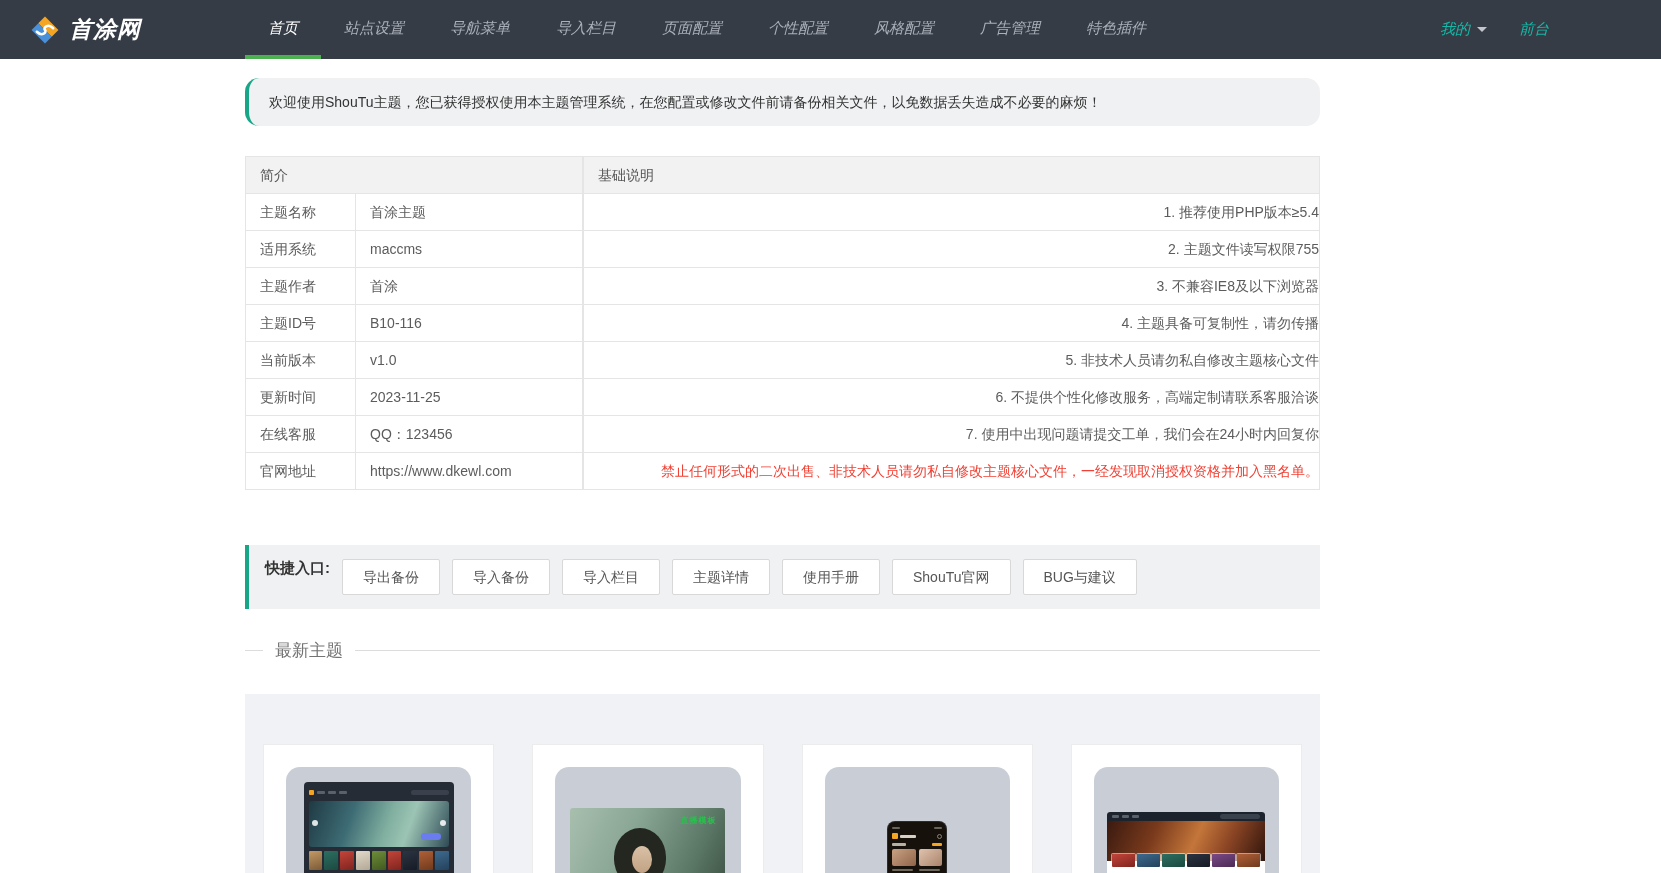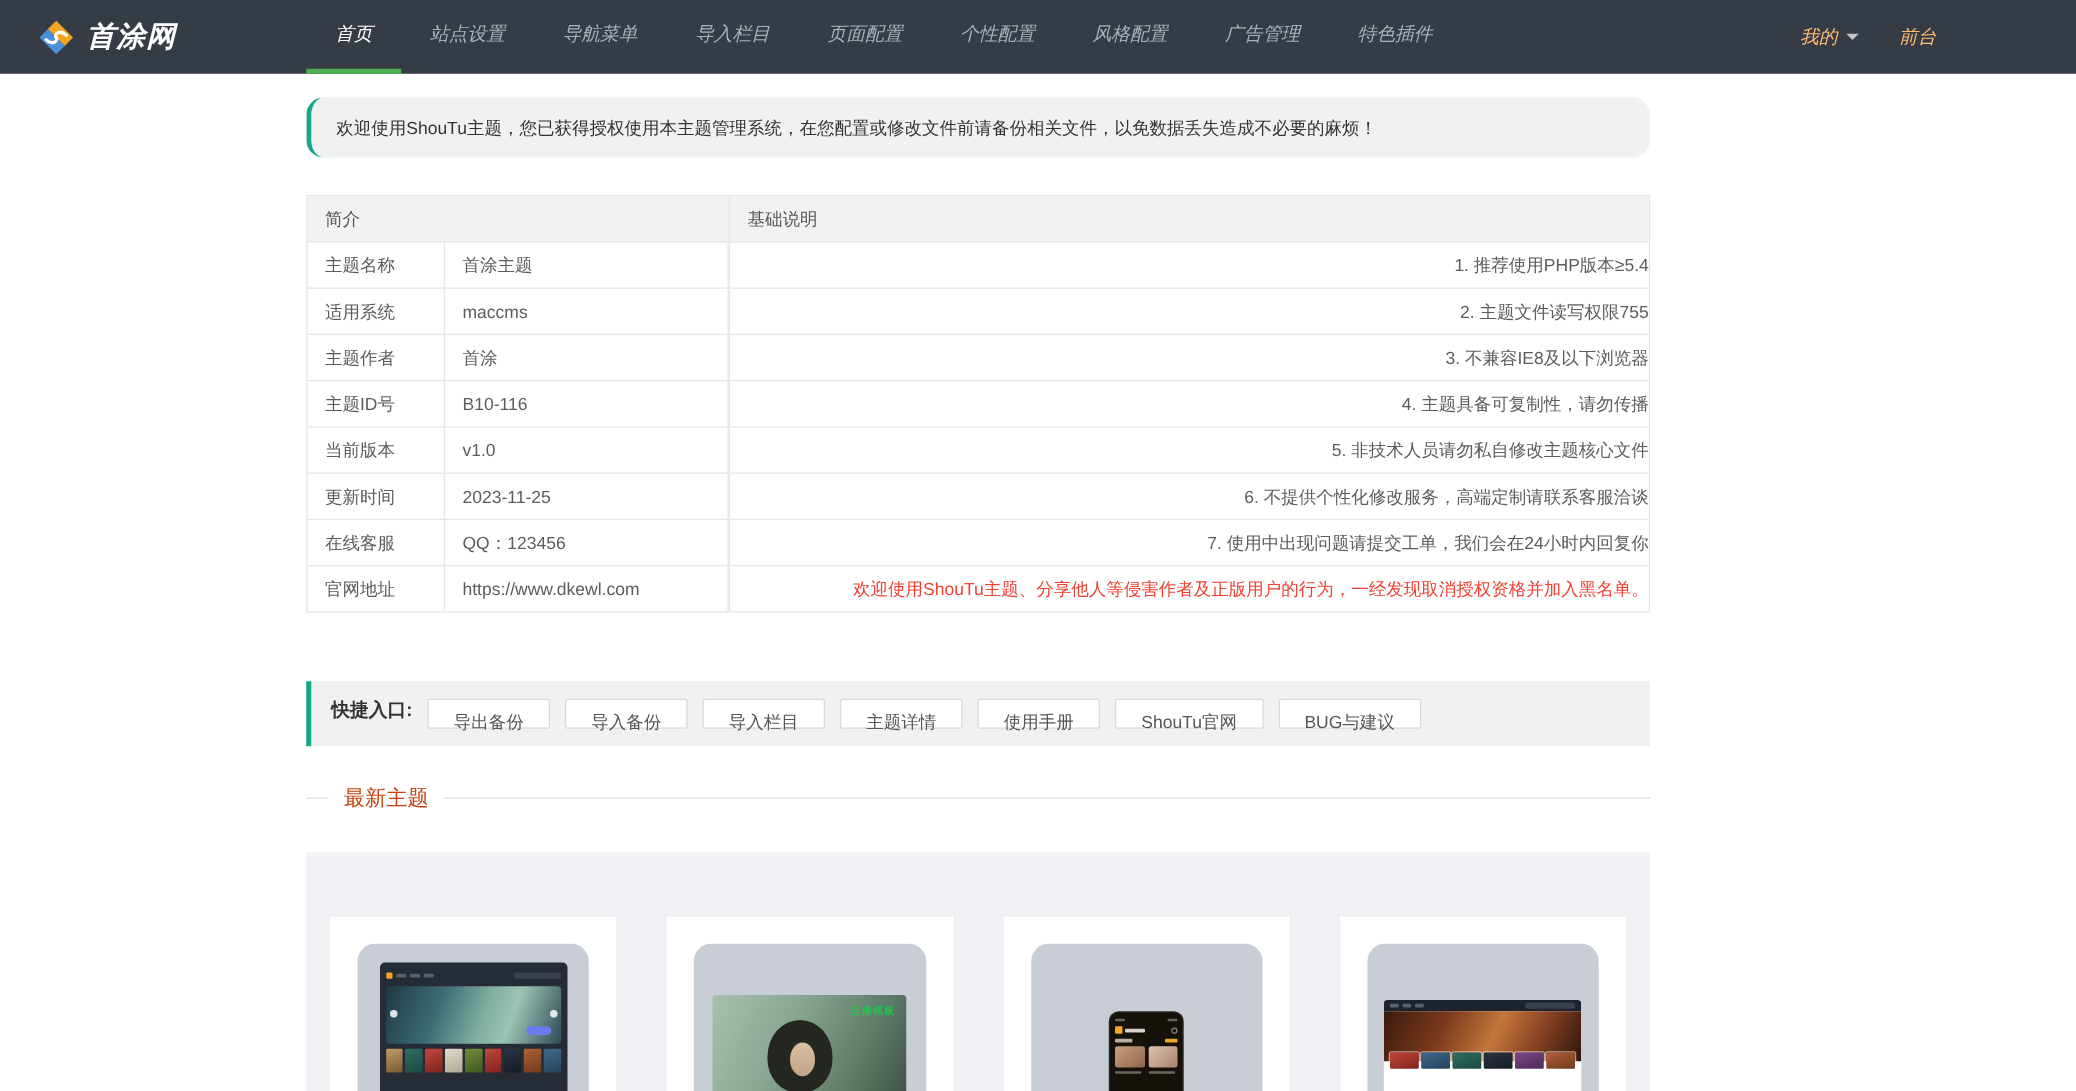--- a/index.html
+++ b/index.html
@@ -15,21 +15,21 @@
   .topnav { height:59px; background:#363c46; display:flex; align-items:center;font-style:italic; }
   .logo { display:flex; align-items:center; gap:9px; padding-left:30px; width:245px; cursor:pointer; }
   .logo-text { color:#fff; font-size:23px; font-weight:bold; letter-spacing:1px; }
   .menu { display:flex; }
   .menu-item {
     color:#aab0b9; font-size:15px; line-height:55px; padding:0 23px;
     border-bottom:4px solid transparent; cursor:pointer; text-decoration:none; white-space:nowrap;
   }
   .menu-item.active { color:#fff; border-bottom-color:#4caf50; }
   .nav-right { margin-left:auto; display:flex; align-items:center; gap:32px; padding-right:112px; }
-  .nav-right a { color:#fdba74; font-size:15px; cursor:pointer; text-decoration:none; display:flex; align-items:center; }
+  .nav-right a { color:#14b8a6; font-size:15px; cursor:pointer; text-decoration:none; display:flex; align-items:center; }
   .caret { display:inline-block; width:0; height:0; border-left:5px solid transparent;
            border-right:5px solid transparent; border-top:5px solid #c3c7cd; margin-left:7px; }
 
   
   .container { width:1075px; margin-left:245px; }
 
   .alert {
     margin-top:19px; background:#eff1f2; border-left:4px solid #18a689;
     padding:15px 20px; font-size:14px; color:#333; line-height:18px;border-radius:14px;
   }
@@ -46,27 +46,27 @@
   .nrow { line-height:36px; padding-left:16px; border-bottom:1px solid #e5e5e5;text-align:right; }
   .nrow.warning { color:#f04134; }
 
   .quick {
     margin-top:55px; background:#eff1f2; border-left:4px solid #18a689;
     padding:14px 16px; display:flex; align-items:flex-start;
   }
   .quick-label { font-size:15px; font-weight:bold; color:#333; }
   .qbtn {
     margin-left:12px; background:#fff; border:1px solid #d8d8d8; border-radius:2px;
-    padding:0 20px; line-height:34px; height:24px; font-size:14px; color:#555; cursor:pointer;
+    padding:0 20px; line-height:34px; height:36px; font-size:14px; color:#555; cursor:pointer;
     font-family:inherit;
   }
 
   .divider { margin-top:30px; display:flex; align-items:center; }
   .divider .l1 { width:18px; height:1px; background:#dcdcdc; }
-  .divider .title { margin:0 12px; font-size:17px; color:#c2410c; }
+  .divider .title { margin:0 12px; font-size:17px; color:#737373; }
   .divider .l2 { flex:1; height:1px; background:#dcdcdc; }
 
   .panel {
     margin-top:32px; background:#f0f2f5; padding:50px 18px 60px;
     display:grid; grid-template-columns:repeat(4,1fr); gap:38px;
   }
   .tcard { background:#fff; border:1px solid #ececec; padding:22px; height:420px; cursor:pointer; }
   .frame {
     background:#c9ced6; border-radius:14px; height:330px; padding:15px 12px;
     display:flex; justify-content:center; align-items:flex-start; overflow:hidden;
@@ -212,21 +212,21 @@
 
     <div class="tbl tbl-right">
       <div class="tbl-header">基础说明</div>
       <div class="nrow">1. 推荐使用PHP版本≥5.4</div>
       <div class="nrow">2. 主题文件读写权限755</div>
       <div class="nrow">3. 不兼容IE8及以下浏览器</div>
       <div class="nrow">4. 主题具备可复制性，请勿传播</div>
       <div class="nrow">5. 非技术人员请勿私自修改主题核心文件</div>
       <div class="nrow">6. 不提供个性化修改服务，高端定制请联系客服洽谈</div>
       <div class="nrow">7. 使用中出现问题请提交工单，我们会在24小时内回复你</div>
-      <div class="nrow warning">欢迎使用ShouTu主题、分享他人等侵害作者及正版用户的行为，一经发现取消授权资格并加入黑名单。</div>
+      <div class="nrow warning">禁止任何形式的二次出售、非技术人员请勿私自修改主题核心文件，一经发现取消授权资格并加入黑名单。</div>
     </div>
 
   </div>
 
   <div class="quick">
     <span class="quick-label">快捷入口:</span>
     <button class="qbtn">导出备份</button>
     <button class="qbtn">导入备份</button>
     <button class="qbtn">导入栏目</button>
     <button class="qbtn">主题详情</button>

